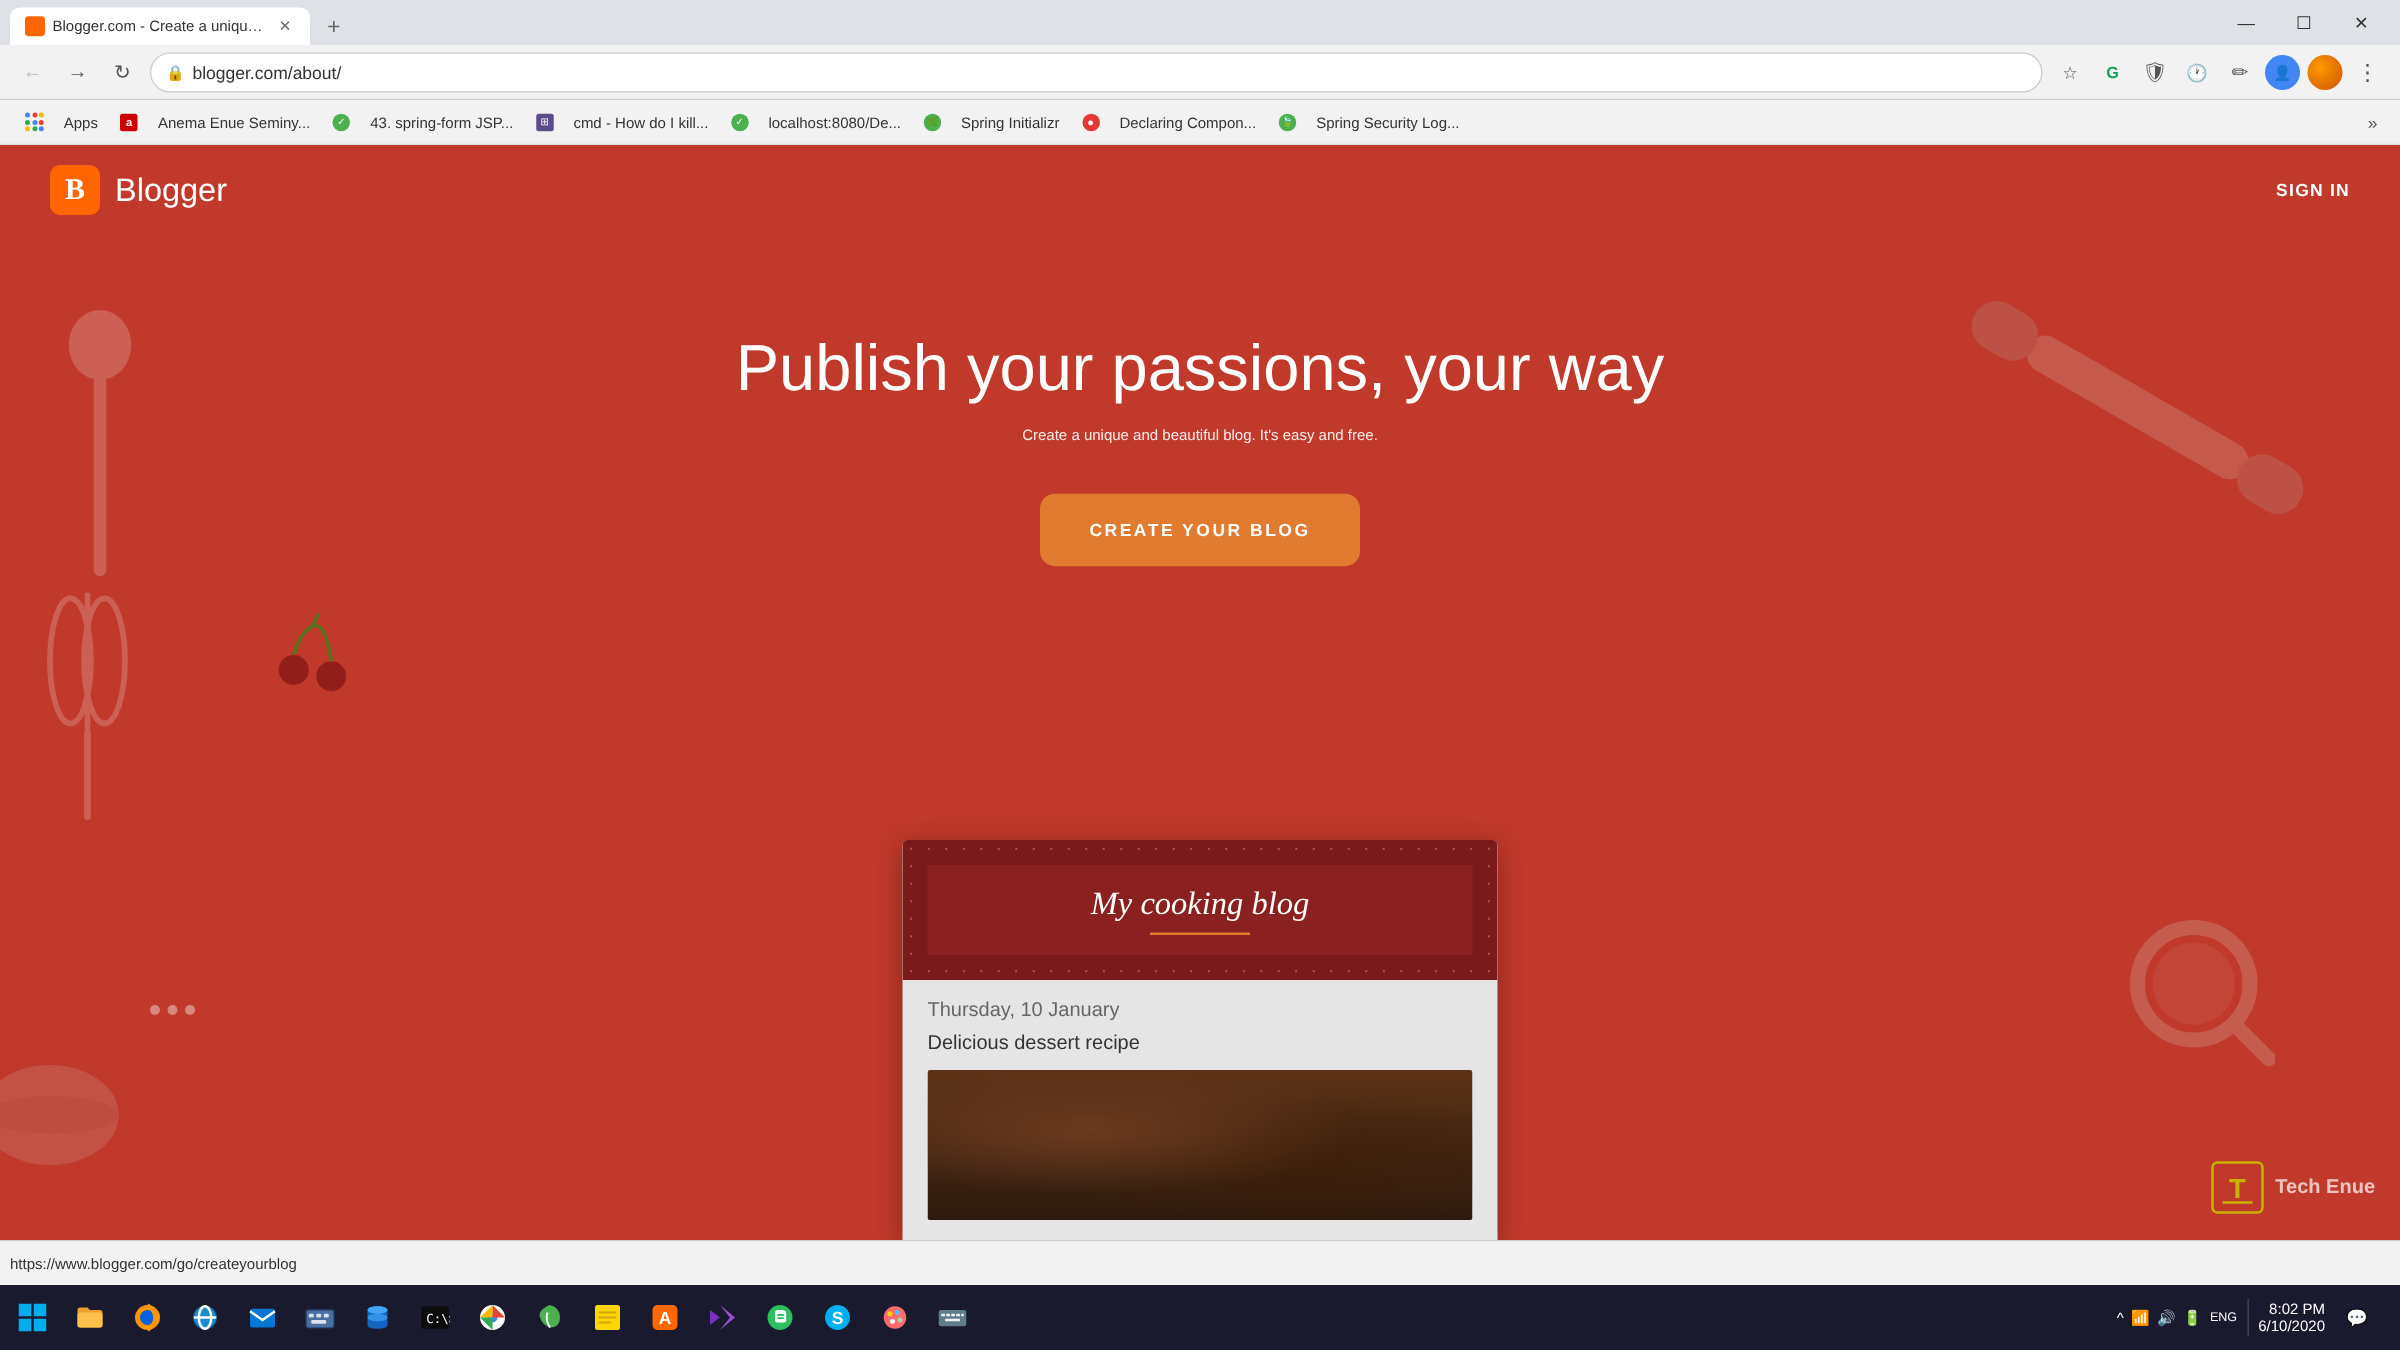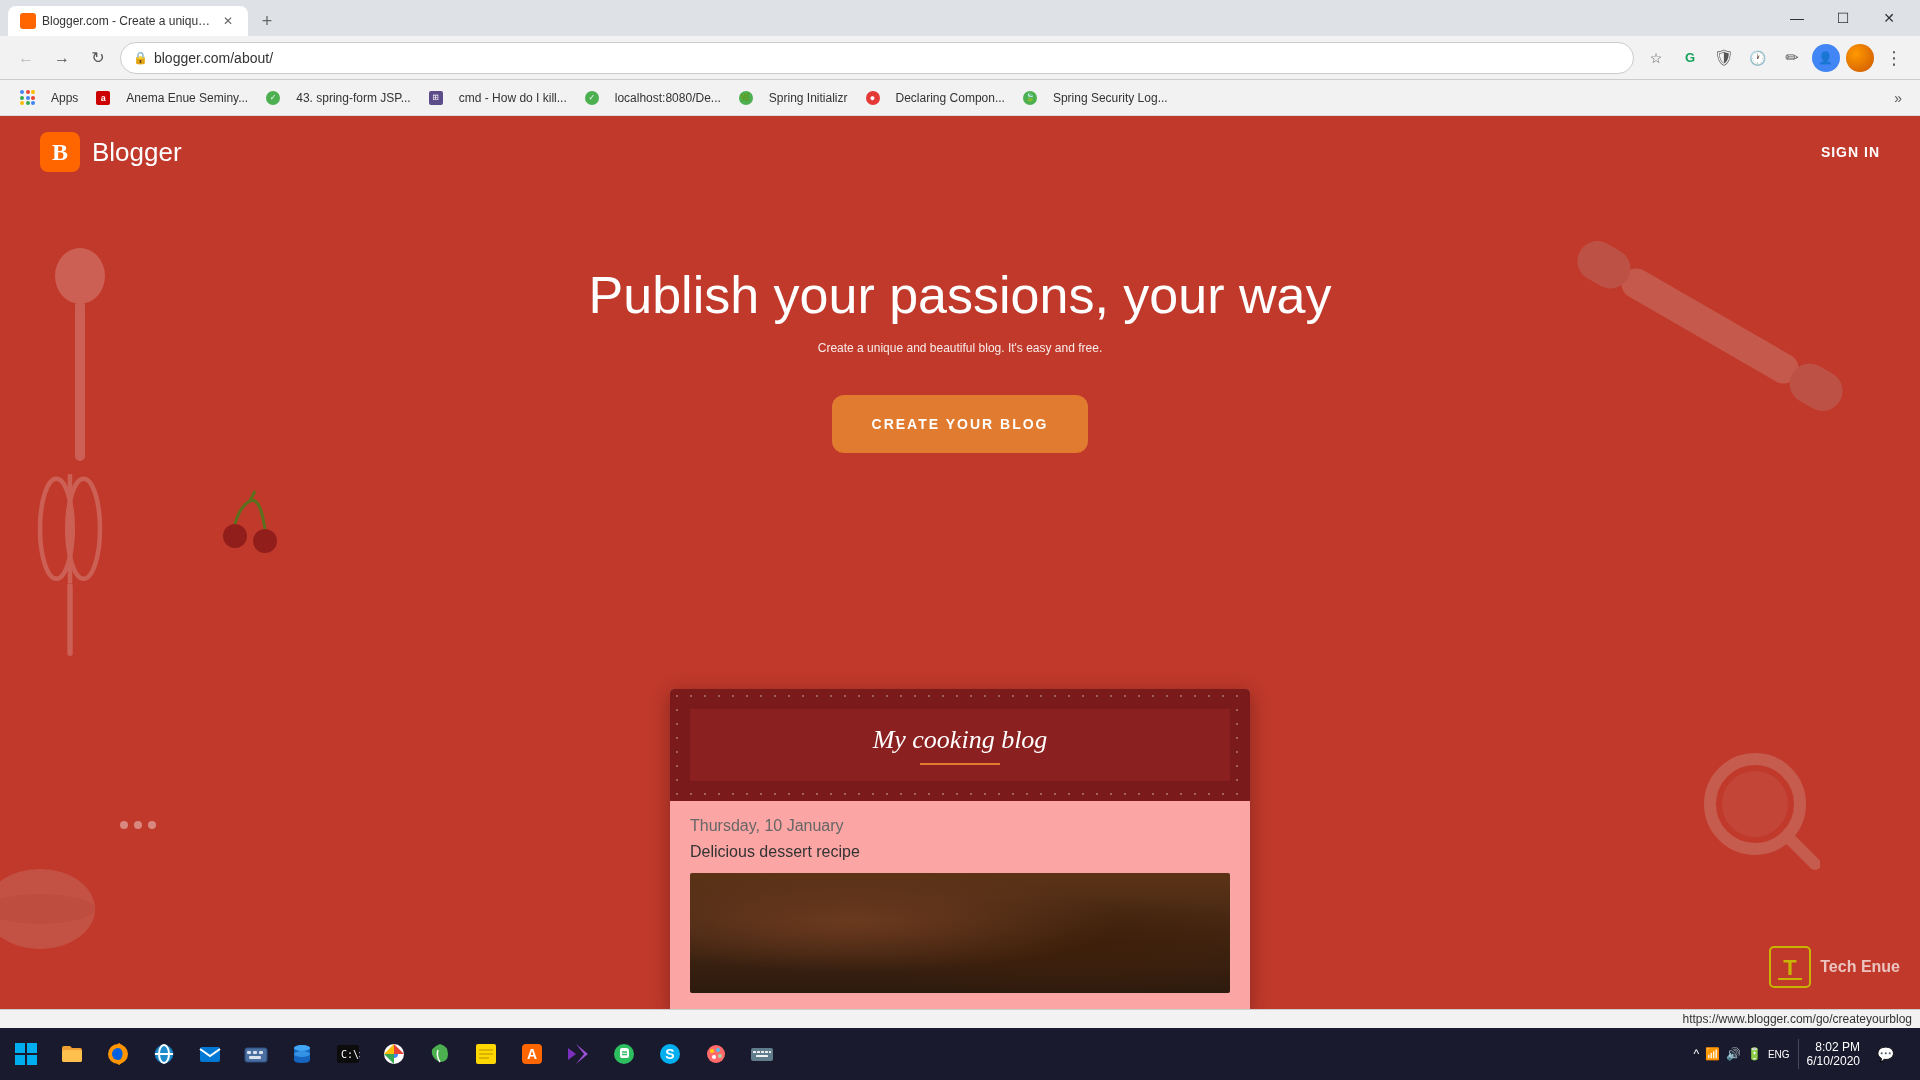--- a/index.html
+++ b/index.html
@@ -54,42 +54,42 @@
     .blogger-name { color: white; font-size: 26px; font-weight: 400; }
     .blogger-signin { margin-left: auto; color: white; font-size: 14px; font-weight: bold; letter-spacing: 1px; cursor: pointer; }
 
     
     .hero-section { position: absolute; top: 0; left: 0; right: 0; bottom: 0; display: flex; flex-direction: column; align-items: center; justify-content: flex-start; padding-top: 120px; margin-top: 29px; }
     .hero-title { color: white; font-size: 52px; font-weight: 300; text-align: center; margin-bottom: 16px; }
     .hero-subtitle { color: rgba(255,255,255,0.9); font-size: 12px; text-align: center; margin-bottom: 40px; }
     .hero-cta { background: #e07b30; color: white; font-size: 14px; font-weight: bold; letter-spacing: 2px; padding: 21px 40px; border: none; cursor: pointer; border-radius: 12px; }
 
     
-    .blog-preview { position: absolute; bottom: 0; left: 50%; transform: translateX(-50%); width: 580px; background: #fca5a5; border-radius: 4px 4px 0 0; overflow: hidden; box-shadow: 0 4px 20px rgba(0,0,0,0.3); }
+    .blog-preview { position: absolute; bottom: 0; left: 50%; transform: translateX(-50%); width: 476px; background: #e5e5e5; border-radius: 4px 4px 0 0; overflow: hidden; box-shadow: 0 4px 20px rgba(0,0,0,0.3); }
     .blog-preview-header { background: #8B2020; padding: 16px 20px; text-align: center; }
     .blog-preview-title { font-family: 'Georgia', serif; font-style: italic; color: white; font-size: 26px; }
     .blog-preview-divider { width: 80px; height: 2px; background: #e07b30; margin: 8px auto 0; }
     .blog-preview-body { padding: 16px 20px; }
     .blog-date { font-size: 16px; color: #666; margin-bottom: 8px; }
     .blog-post-title { font-size: 16px; color: #333; margin-bottom: 12px; }
     .blog-image { width: 100%; height: 120px; background: linear-gradient(135deg, #4a2c0a 0%, #8B4513 40%, #2c1a00 100%); border-radius: 2px; display: flex; align-items: center; justify-content: center; overflow: hidden; }
     .chocolate-decoration { width: 100%; height: 100%; background: 
       radial-gradient(ellipse at 30% 40%, #6b3a1f 0%, transparent 50%),
       radial-gradient(ellipse at 70% 60%, #3d1f0a 0%, transparent 50%),
       linear-gradient(180deg, #5c3317 0%, #2d1a0e 100%); }
 
     
     .kitchen-decoration { position: absolute; top: 0; left: 0; right: 0; bottom: 0; pointer-events: none; overflow: hidden; }
     .spoon-svg { opacity: 0.7; }
 
     
     .watermark { position: absolute; bottom: 20px; right: 20px; display: flex; align-items: center; gap: 8px; }
 
     
-    .status-bar { height: 19px; background: #f2f2f2; display: flex; align-items: center; padding: 0 8px; border-top: 1px solid #ccc; justify-content: flex-end; }
+    .status-bar { height: 36px; background: #f2f2f2; display: flex; align-items: center; padding: 0 8px; border-top: 1px solid #ccc; }
     .status-url { font-size: 12px; color: #333; }
 
     
     .taskbar { height: 52px; background: #1a1a2e; display: flex; align-items: center; padding: 0 4px; gap: 2px; }
     .taskbar-icon { width: 44px; height: 44px; display: flex; align-items: center; justify-content: center; cursor: pointer; border-radius: 4px; font-size: 20px; }
     .taskbar-right { margin-left: auto; display: flex; align-items: center; gap: 4px; padding-right: 8px; }
     .taskbar-time { color: white; font-size: 12px; text-align: right; }
     .taskbar-sys { display: flex; align-items: center; gap: 6px; }
     .sys-icon { color: white; font-size: 12px; cursor: pointer; }
     .taskbar-divider { width: 1px; height: 30px; background: rgba(255,255,255,0.2); margin: 0 4px; }

